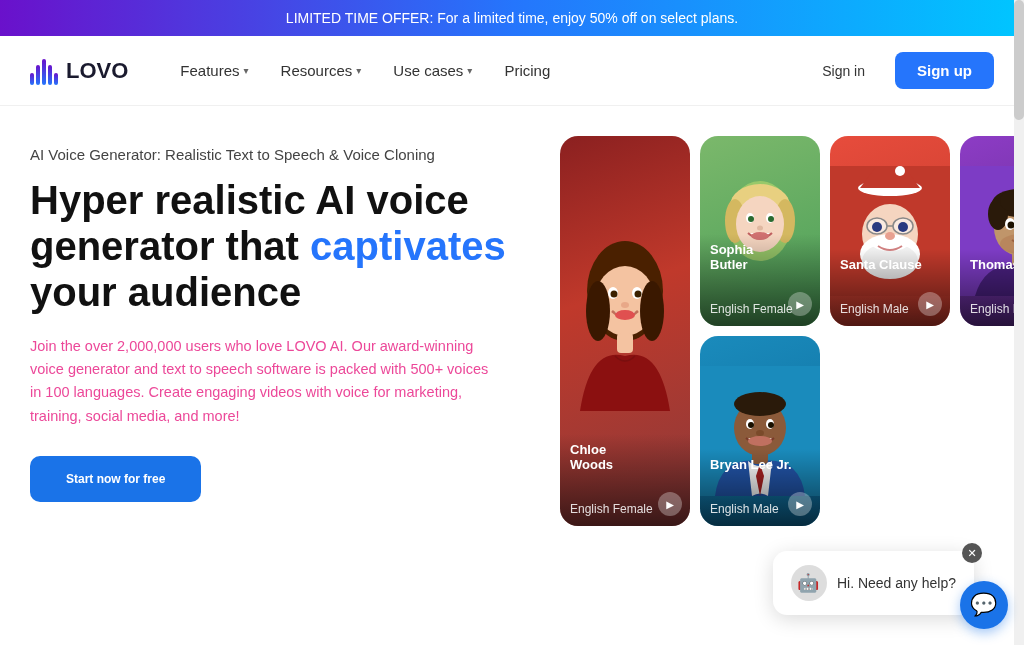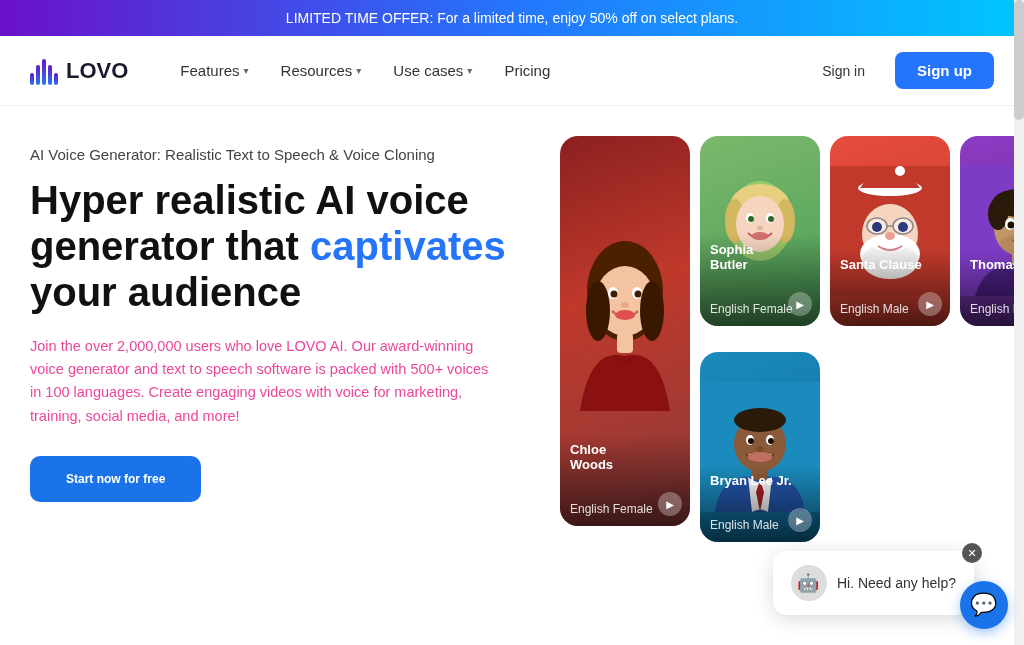--- a/index.html
+++ b/index.html
@@ -221,21 +221,21 @@
       flex: 1;
       min-width: 0;
     }
     .col-left {
       display: flex;
       flex-direction: column;
     }
     .col-mid {
       display: flex;
       flex-direction: column;
-      gap: 26px;
+      gap: 10px;
     }
     .col-right {
       display: flex;
       flex-direction: row;
       gap: 10px;
     }
     .vc {
       border-radius: 18px;
       overflow: hidden;
       position: relative;

